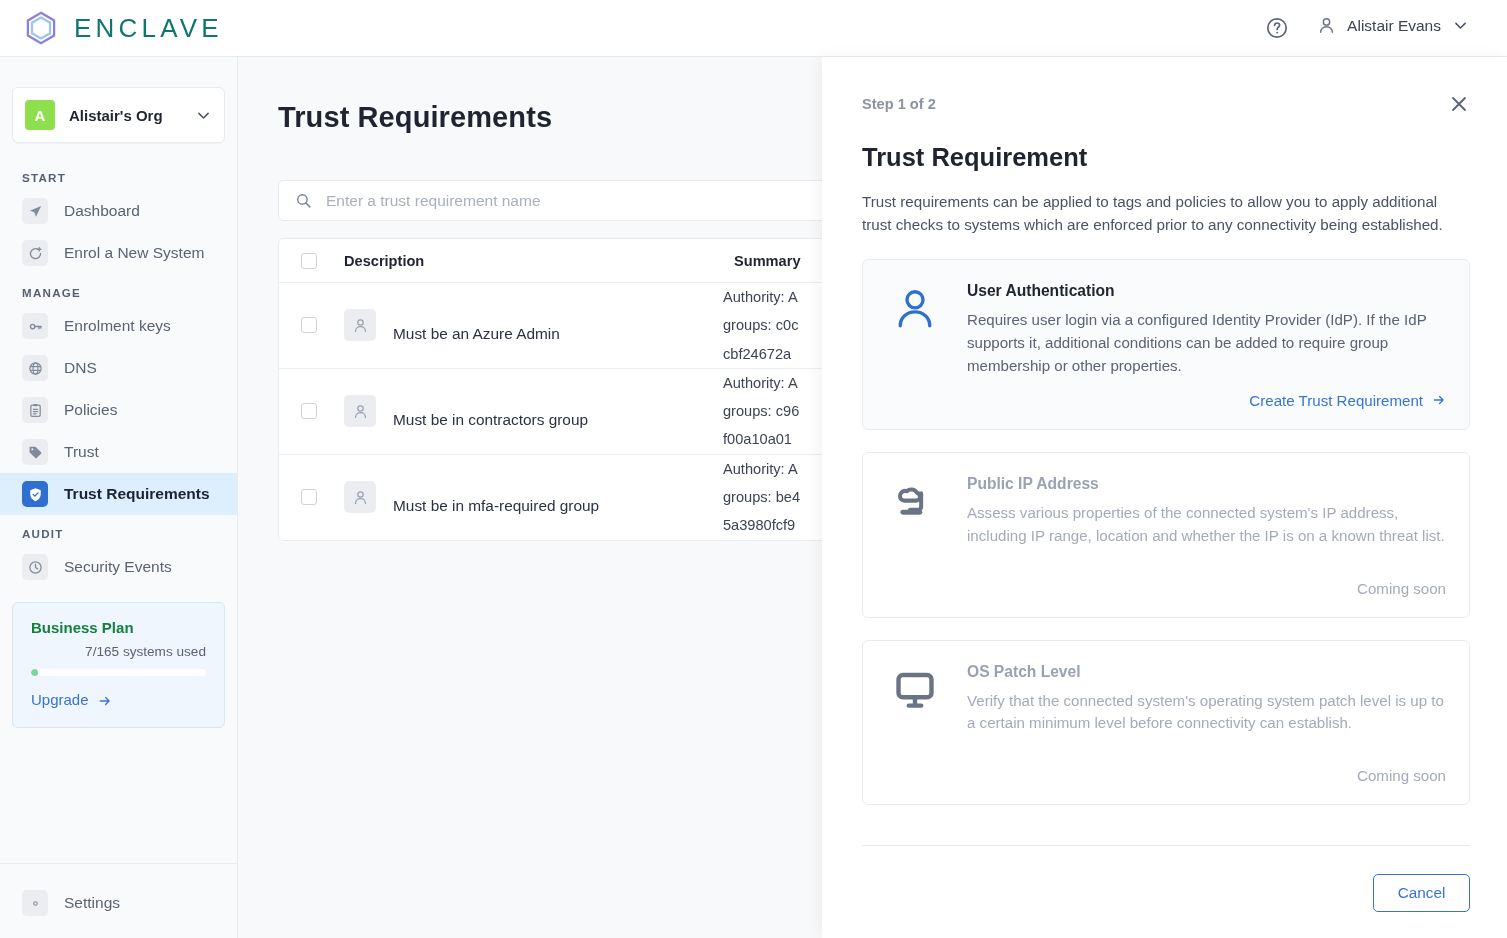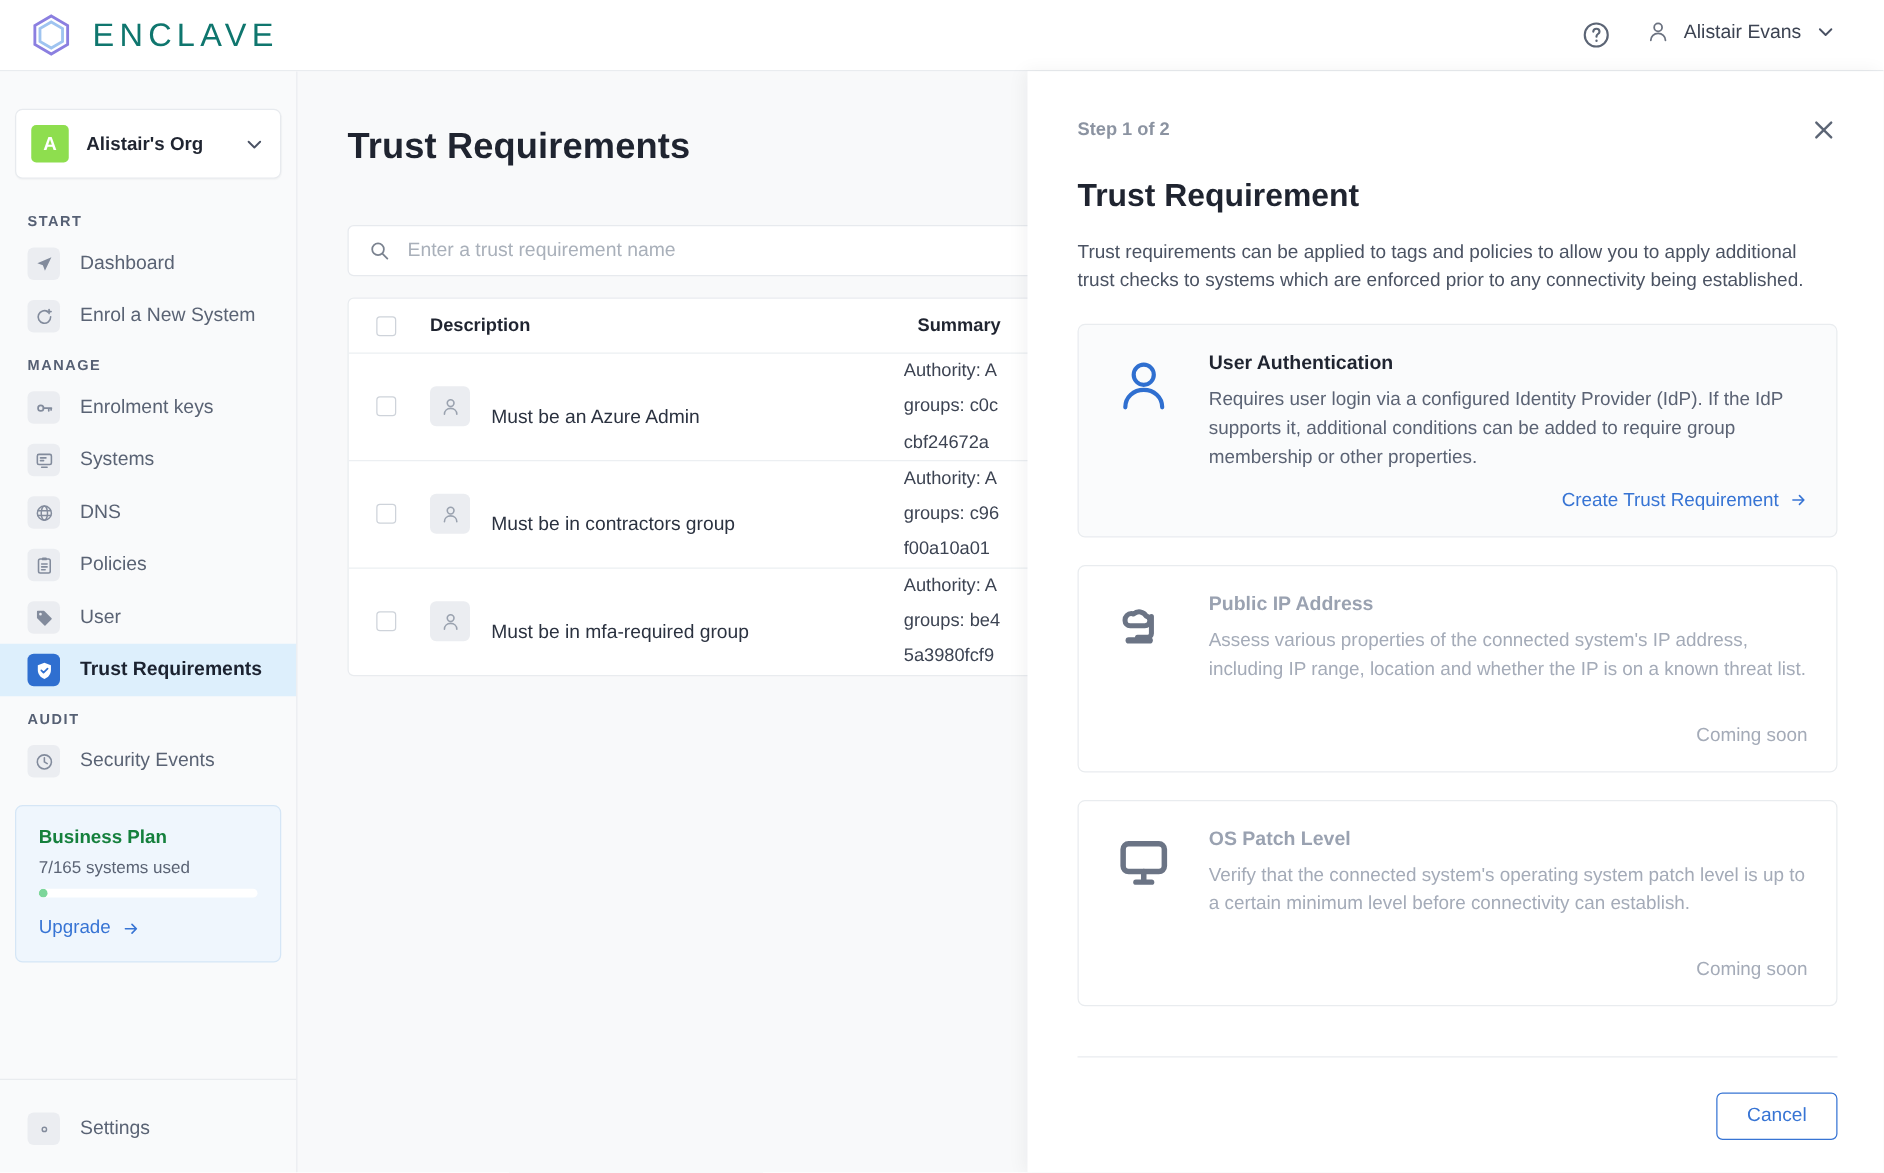--- a/index.html
+++ b/index.html
@@ -73,21 +73,21 @@
   .nav-item.active { background: #ddeffc; }
   .nav-item.active .nav-icon-box { background: #2f6fd0; color: #ffffff; }
   .nav-item.active .nav-label { color: #1b2230; font-weight: 700; }
 
   
   .plan-card {
     margin: 14px 12px 0 12px; background: #eff6fd;
     border: 1px solid #d5e6f6; border-radius: 6px; padding: 16px 18px 18px 18px;
   }
   .plan-title { font-size: 15px; font-weight: 700; color: #15803d; }
-  .plan-sub { font-size: 13.6px; color: #5a6374; margin-top: 8px; }
+  .plan-sub { font-size: 13.6px; color: #5a6374; margin-top: 8px; text-align: right; }
   .plan-bar { margin-top: 10px; height: 7px; border-radius: 4px; background: #ffffff; overflow: hidden; }
   .plan-bar-fill { height: 100%; background: #7cd69a; border-radius: 4px; }
   .plan-link {
     margin-top: 15px; display: inline-flex; align-items: flex-end; gap: 9px;
     font-size: 15px; color: #3774d4; cursor: pointer;
   }
   .plan-link svg { width: 14px; height: 14px; }
 
   .sidebar-footer {
     border-top: 1px solid #e9ecef; padding: 18px 0 14px 0;
@@ -257,29 +257,20 @@
         <span class="nav-icon-box">
           <svg viewBox="0 0 24 24" fill="none" stroke="currentColor" stroke-width="2.2">
             <circle cx="7.4" cy="12" r="3.5"></circle>
             <path d="M10.9 12H21M17.6 12v3.4M20.6 12v2.4" stroke-linecap="round"></path>
           </svg>
         </span>
         <span class="nav-label">Enrolment keys</span>
       </div>
       <div class="nav-item">
         <span class="nav-icon-box">
-          <svg viewBox="0 0 24 24" fill="none" stroke="currentColor" stroke-width="2">
-            <rect x="3" y="4" width="18" height="13" rx="2"></rect>
-            <path d="M7 8.5h7M7 12h4M8.5 20.5h7" stroke-linecap="round"></path>
-          </svg>
-        </span>
-        <span class="nav-label">Systems</span>
-      </div>
-      <div class="nav-item">
-        <span class="nav-icon-box">
           <svg viewBox="0 0 24 24" fill="none" stroke="currentColor" stroke-width="1.9">
             <circle cx="12" cy="12" r="9"></circle>
             <ellipse cx="12" cy="12" rx="4" ry="9"></ellipse>
             <path d="M3.3 9h17.4M3.3 15h17.4"></path>
           </svg>
         </span>
         <span class="nav-label">DNS</span>
       </div>
       <div class="nav-item">
         <span class="nav-icon-box">
@@ -290,21 +281,21 @@
           </svg>
         </span>
         <span class="nav-label">Policies</span>
       </div>
       <div class="nav-item">
         <span class="nav-icon-box">
           <svg viewBox="0 0 24 24" fill="currentColor">
             <path d="M11.3 2.6H3.4a.9.9 0 0 0-.9.9v7.9c0 .24.1.47.26.64l9.3 9.3c.35.35.92.35 1.27 0l7.9-7.9c.35-.35.35-.92 0-1.27l-9.3-9.3a.9.9 0 0 0-.63-.27zM7 8.6a1.7 1.7 0 1 1 0-3.4 1.7 1.7 0 0 1 0 3.4z"></path>
           </svg>
         </span>
-        <span class="nav-label">User</span>
+        <span class="nav-label">Trust</span>
       </div>
       <div class="nav-item active">
         <span class="nav-icon-box">
           <svg viewBox="0 0 24 24" fill="currentColor">
             <path d="M12 1.8 3.6 5.2v6.1c0 5.2 3.6 10.1 8.4 11.3 4.8-1.2 8.4-6.1 8.4-11.3V5.2L12 1.8z" fill="currentColor"></path>
             <path d="M8.1 11.8l2.8 2.8 5.2-5.2" fill="none" stroke="#2f6fd0" stroke-width="2.2" stroke-linecap="round" stroke-linejoin="round"></path>
           </svg>
         </span>
         <span class="nav-label">Trust Requirements</span>
       </div>

